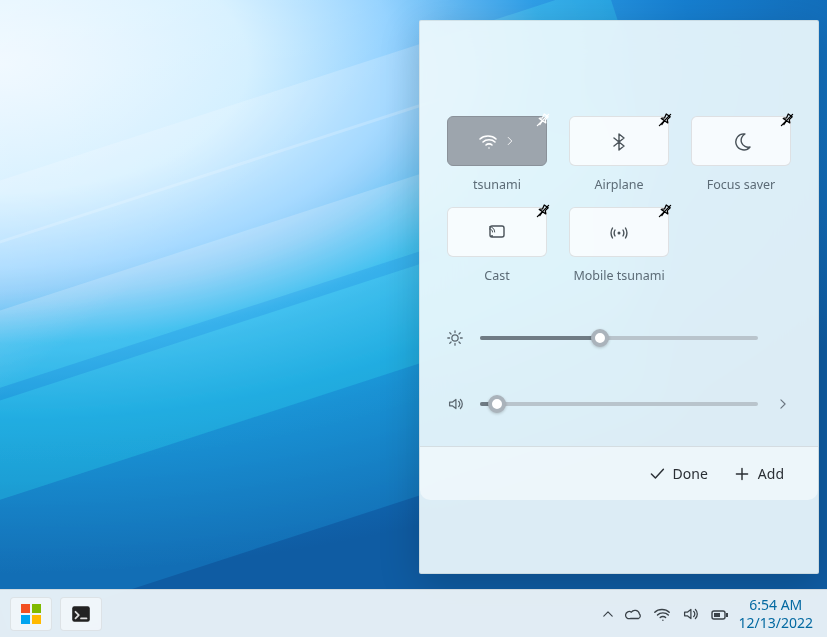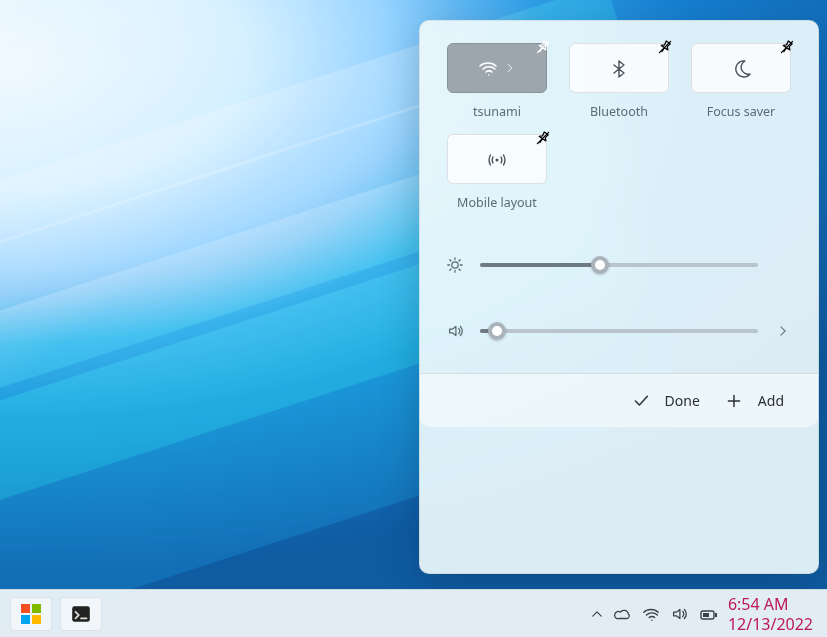--- a/index.html
+++ b/index.html
@@ -25,25 +25,25 @@
   .f4 { left: -60px; top: 200px; width: 700px; height: 60px; transform: rotate(-18deg); background: rgba(255,255,255,0.5);}
 
   
   .panel {
     position: absolute;
     right: 8px; top: 20px;
     width: 400px;
     height: 554px;
     background: rgba(238,248,252,0.92);
     border: 1px solid rgba(0,0,0,0.08);
-    border-radius: 10px;
+    border-radius: 2px;
     box-shadow: 0 10px 40px rgba(0,0,0,0.18);
     padding: 22px 26px 0 26px;
     backdrop-filter: blur(20px);
-    display: flex; flex-direction: column;
+    display: flex; flex-direction: column; justify-content: center;
   }
   .grid { display: grid; grid-template-columns: repeat(3, 1fr); gap: 14px 20px; }
   .tile { position: relative; display: flex; flex-direction: column; align-items: center; }
   .tile-btn {
     position: relative;
     width: 100px; height: 50px;
     border-radius: 6px;
     border: 1px solid rgba(0,0,0,0.1);
     background: rgba(250,252,254,0.9);
     display: flex; align-items: center; justify-content: center;
@@ -93,21 +93,21 @@
   
   .panel-footer {
     margin: 18px -26px 0 -26px;
     border-top: 1px solid rgba(0,0,0,0.1);
     height: 54px;
     display: flex; align-items: center; justify-content: flex-end;
     gap: 26px; padding: 0 34px;
     background: rgba(248,251,253,0.6);
     border-radius: 0 0 10px 10px;
   }
-  .fbtn { display: flex; align-items: center; gap: 16px; font-size: 14px; color: #2a2f34; cursor: pointer; }
+  .fbtn { display: flex; align-items: center; gap: 8px; font-size: 14px; color: #2a2f34; cursor: pointer; }
   .fbtn svg { width:16px; height:16px; }
 
   
   .taskbar {
     position: absolute; left: 0; right: 0; bottom: 0;
     height: 48px;
     background: rgba(243,248,251,0.92);
     border-top: 1px solid rgba(0,0,0,0.08);
     display: flex; align-items: center;
     padding: 0 10px;
@@ -122,21 +122,21 @@
     background: rgba(255,255,255,0.5);
   }
   .start-logo { width:20px; height:20px; display:grid; grid-template-columns:1fr 1fr; grid-template-rows:1fr 1fr; gap:2px;}
   .start-logo span:nth-child(1){background:#f25022;}
   .start-logo span:nth-child(2){background:#7fba00;}
   .start-logo span:nth-child(3){background:#00a4ef;}
   .start-logo span:nth-child(4){background:#ffb900;}
 
   .task-right { margin-left: auto; display: flex; align-items: center; gap: 10px; color:#3a4248; }
   .tray { display:flex; align-items:center; gap:10px; font-size:12px; cursor:pointer;}
-  .clock { font-size: 16px; line-height: 1.25; text-align: left; color:#be185d; padding-right:4px;}
+  .clock { font-size: 14px; line-height: 1.25; text-align: center; color:#0369a1; padding-right:4px;}
 
   svg { display:block; }
 </style>
 </head>
 <body>
 
 <svg width="0" height="0" style="position:absolute">
   <defs>
     <g id="i-wifi">
         <path d="M2 8c4-4 12-4 16 0M5 11c3-3 9-3 12 0M8 14c1.5-1.5 4.5-1.5 6 0M11 17h0" fill="none" stroke="currentColor" stroke-width="1.6" stroke-linecap="round"></path>
@@ -248,21 +248,21 @@
             <svg width="20" height="20" viewBox="0 0 20 20">
               <use href="#i-bluetooth"></use>
             </svg>
           </span>
         <div class="pin">
             <svg viewBox="0 0 20 20">
               <use href="#i-unpin"></use>
             </svg>
           </div>
       </div>
-      <div class="tile-label">Bluetooth</div>
+      <div class="tile-label">Airplane</div>
     </div>
 
 
 
     <div class="tile">
       <div class="tile-btn">
         <span class="icon">
             <svg width="20" height="20" viewBox="0 0 20 20">
               <use href="#i-moon"></use>
             </svg>
@@ -270,36 +270,51 @@
         <div class="pin">
             <svg viewBox="0 0 20 20">
               <use href="#i-unpin"></use>
             </svg>
           </div>
       </div>
       <div class="tile-label">Focus saver</div>
     </div>
 
 
+    <div class="tile">
+      <div class="tile-btn">
+        <span class="icon">
+            <svg width="20" height="20" viewBox="0 0 20 20">
+              <use href="#i-cast"></use>
+            </svg>
+          </span>
+        <div class="pin">
+            <svg viewBox="0 0 20 20">
+              <use href="#i-unpin"></use>
+            </svg>
+          </div>
+      </div>
+      <div class="tile-label">Cast</div>
+    </div>
 
 
     <div class="tile">
       <div class="tile-btn">
         <span class="icon">
             <svg width="20" height="20" viewBox="0 0 20 20">
               <use href="#i-hotspot"></use>
             </svg>
           </span>
         <div class="pin">
             <svg viewBox="0 0 20 20">
               <use href="#i-unpin"></use>
             </svg>
           </div>
       </div>
-      <div class="tile-label">Mobile layout</div>
+      <div class="tile-label">Mobile tsunami</div>
     </div>
   </div>
 
   <div class="sliders">
     <div class="slider-row">
       <div class="sicon">
           <svg width="18" height="18" viewBox="0 0 20 20">
             <use href="#i-sun"></use>
           </svg>
         </div>

